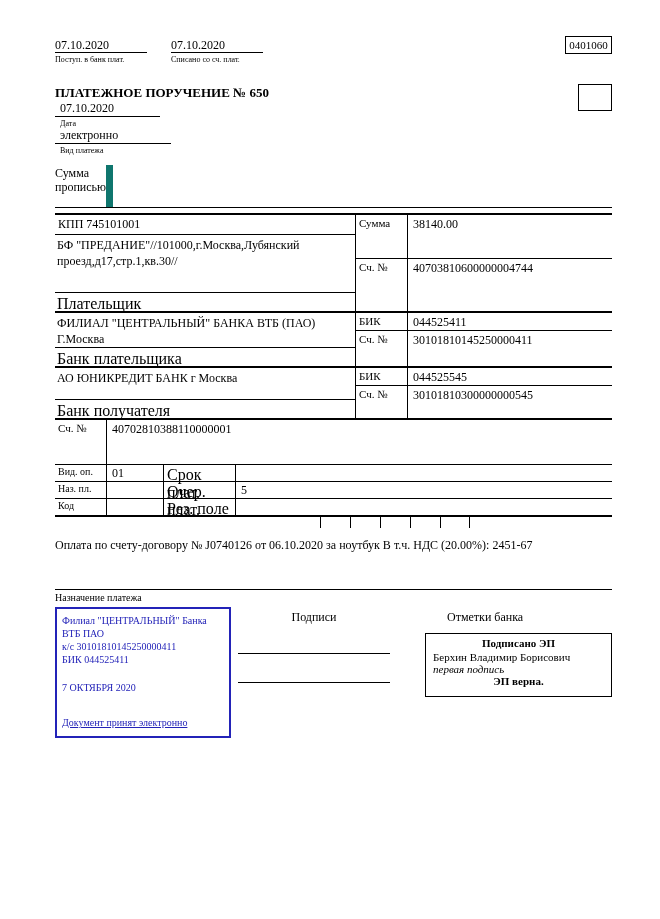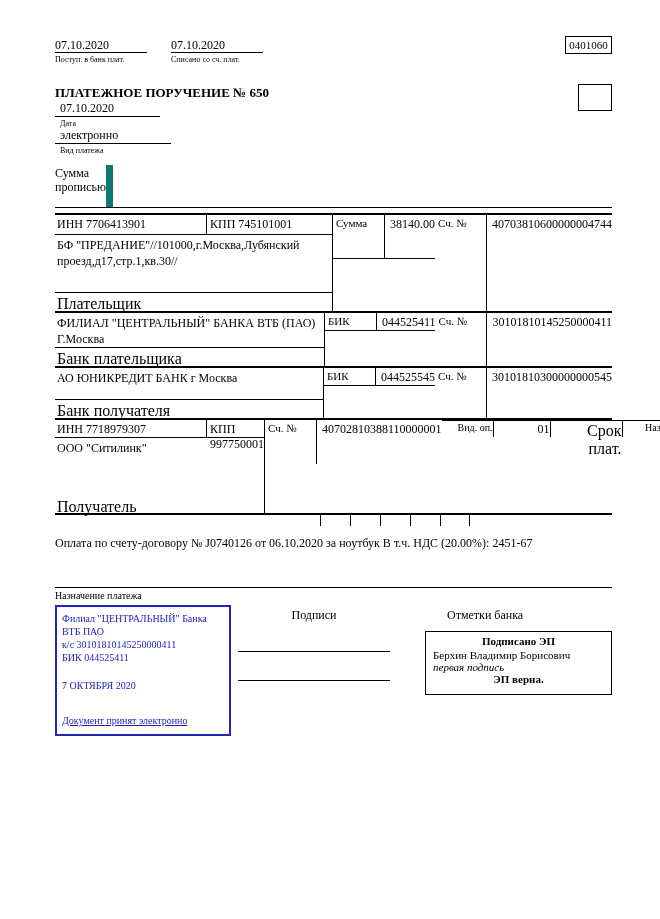--- a/index.html
+++ b/index.html
@@ -27,39 +27,39 @@
 
   
   .amount-row { display:flex; margin-top:10px; border-bottom:1px solid #000; min-height:43px; }
   .amt-lbl { width:58px; border-right:7px solid #0f766e; padding-top:2px; line-height:1.15; }
   .amt-text { flex:1; padding:2px 0 0 7px; }
 
   
   .ptable { margin-top:5px; border-top:2px solid #000; }
   .sec { display:flex; border-bottom:2px solid #000; }
   .sec-left { width:301px; border-right:1px solid #000; display:flex; flex-direction:column; }
-  .sec-right { flex:1; display:flex; flex-direction:row; }
+  .sec-right { flex:1; display:flex; flex-direction:column; }
   .inn-row { display:flex; border-bottom:1px solid #000; }
   .sec1 .inn-row { height:20px; }
   .sec4 .inn-row { height:18px; }
   .inn-cell { width:152px; border-right:1px solid #000; padding:2px 0 0 2px; }
   .kpp-cell { flex:1; padding:2px 0 0 3px; }
   .name-cell { flex:1; padding:2px 5px 0 2px; line-height:1.35; }
   .sec-lbl { height:19px; border-top:1px solid #000; padding:2px 0 0 2px; font-size:16px; }
   .sec4 .sec-lbl { border-top:none; height:17px; }
   .sec1 { min-height:98px; } .sec2 { min-height:53px; } .sec3 { min-height:52px; } .sec4 { min-height:95px; }
   .r-row { display:flex; }
   .r-lbl { width:52px; border-right:1px solid #000; padding:2px 0 0 3px; font-size:11px; }
   .r-val { flex:1; padding:2px 0 0 5px; }
   .row-amt { height:44px; border-bottom:1px solid #000; }
   .row-acc1 { flex:1; }
   .row-bik { height:18px; border-bottom:1px solid #000; }
   .row-acc2 { flex:1; }
   .row-acc4 { height:44px; }
-  .f-row { height:17px; border-top:1px solid #000; display:flex;text-align:right; }
+  .f-row { height:17px; border-top:1px solid #000; display:flex; }
   .f-lbl { width:52px; border-right:1px solid #000; padding:1px 0 0 3px; font-size:10px; }
   .f-val1 { width:57px; border-right:1px solid #000; padding:1px 0 0 5px; }
   .f-lbl2 { width:72px; border-right:1px solid #000; padding:1px 0 0 3px; font-size:16px; }
   .f-val2 { flex:1; padding:1px 0 0 5px; }
 
   
   .tax-ticks { display:flex; height:11px; margin-left:265px; width:151px; }
   .tick-cell { width:30px; border-left:1px solid #000; }
   .tick-cell:last-child { border-right:1px solid #000; }
 
@@ -118,21 +118,20 @@
 
     <div class="amount-row">
       <div class="amt-lbl">Сумма прописью</div>
     </div>
 
     <div class="ptable">
 
       <div class="sec sec1">
         <div class="sec-left">
           <div class="inn-row">
-            <div class="inn-cell">ИНН 7706413901</div>
             <div class="kpp-cell">КПП 745101001</div>
           </div>
           <div class="name-cell">БФ "ПРЕДАНИЕ"//101000,г.Москва,Лубянский проезд,д17,стр.1,кв.30//</div>
           <div class="sec-lbl">Плательщик</div>
         </div>
         <div class="sec-right">
           <div class="r-row row-amt">
             <div class="r-lbl">Сумма</div>
             <div class="r-val">38140.00</div>
           </div>
@@ -171,28 +170,20 @@
             <div class="r-val">044525545</div>
           </div>
           <div class="r-row row-acc2">
             <div class="r-lbl">Сч. №</div>
             <div class="r-val">30101810300000000545</div>
           </div>
         </div>
       </div>
 
       <div class="sec sec4">
-        <div class="sec-left">
-          <div class="inn-row">
-            <div class="inn-cell">ИНН 7718979307</div>
-            <div class="kpp-cell">КПП 997750001</div>
-          </div>
-          <div class="name-cell">ООО "Ситилинк"</div>
-          <div class="sec-lbl">Получатель</div>
-        </div>
         <div class="sec-right">
           <div class="r-row row-acc4">
             <div class="r-lbl">Сч. №</div>
             <div class="r-val">40702810388110000001</div>
           </div>
           <div class="f-row">
             <div class="f-lbl">Вид. оп.</div>
             <div class="f-val1">01</div>
             <div class="f-lbl2">Срок плат.</div>
             <div class="f-val2"></div>

